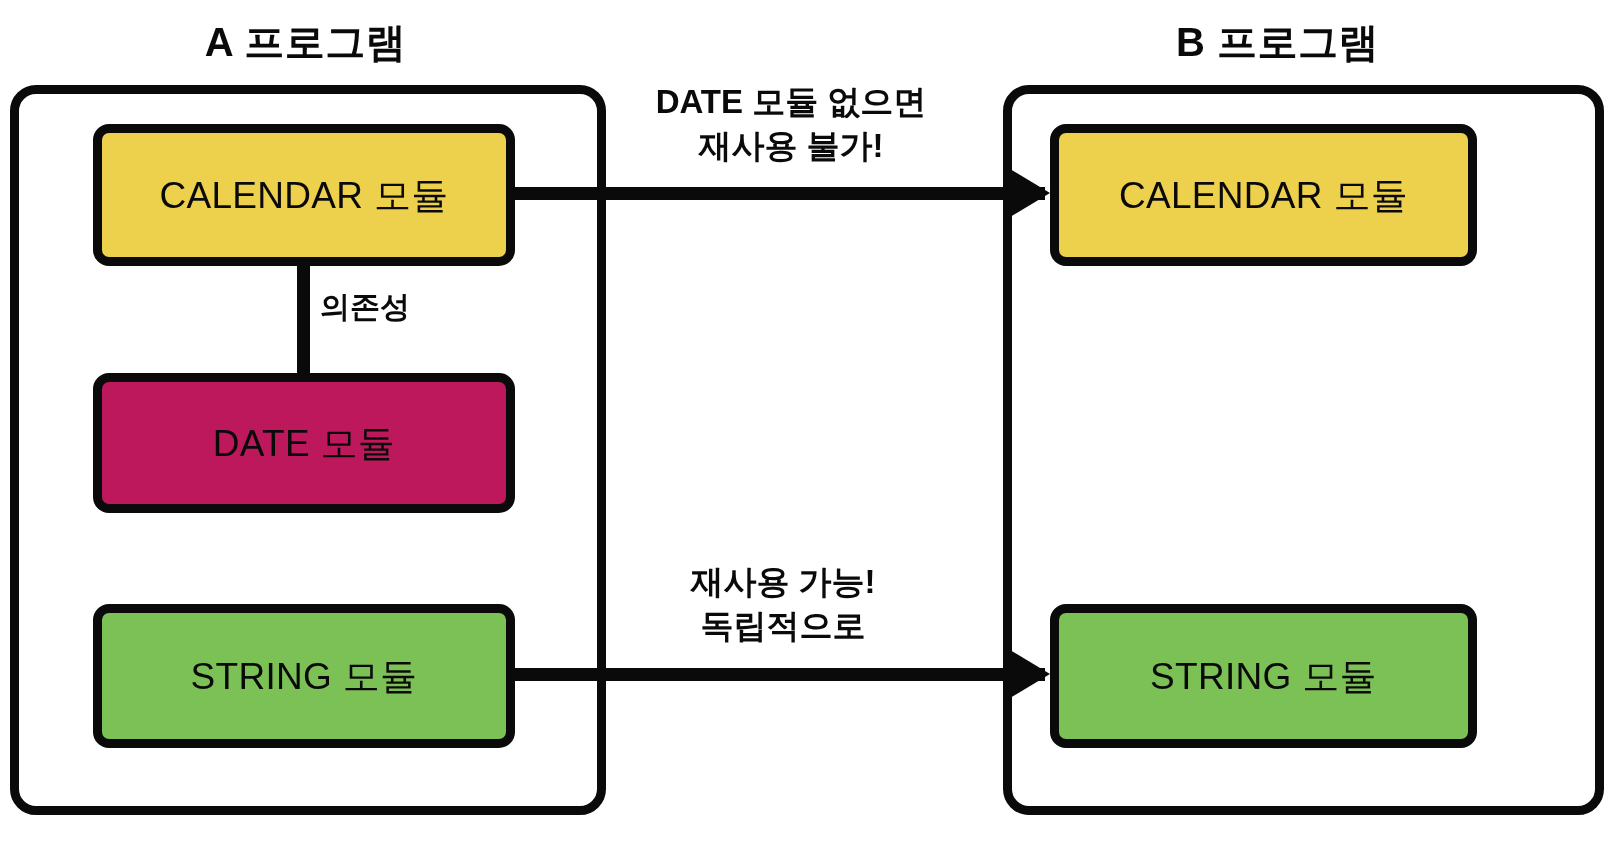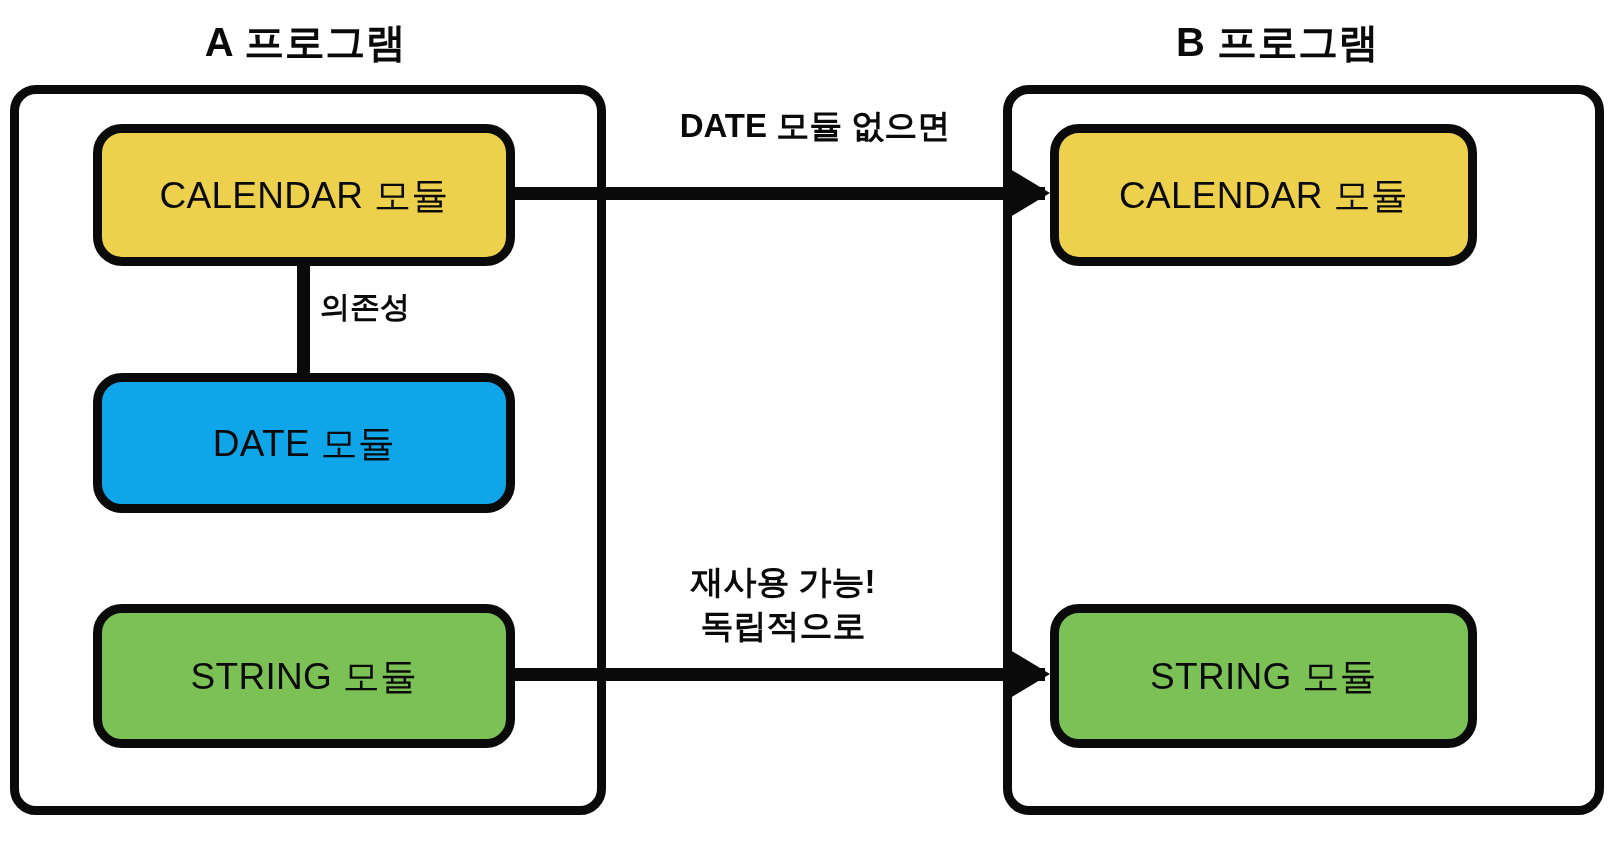--- a/index.html
+++ b/index.html
@@ -43,21 +43,21 @@
     background: transparent;
   }
   #frame-a { left: 10px;   top: 85px; width: 596px; height: 730px; }
   #frame-b { left: 1003px; top: 85px; width: 601px; height: 730px; }
 
   
   .module-box {
     position: absolute;
     box-sizing: border-box;
     border: 9px solid #0a0a0a;
-    border-radius: 29px;
+    border-radius: 16px;
     display: flex;
     align-items: center;
     justify-content: center;
     z-index: 4;
   }
   .module-label {
     font-size: 37px;
     font-weight: 400;
     color: #0a0a0a;
     white-space: nowrap;
@@ -120,21 +120,21 @@
   .arrow-note {
     position: absolute;
     text-align: center;
     font-size: 33px;
     font-weight: 700;
     color: #0a0a0a;
     line-height: 1.32;
     white-space: nowrap;
     z-index: 5;
   }
-  #note-top    { left: 640px; top: 80px; width: 350px; margin-top: 24px; }
+  #note-top    { left: 616px; top: 80px; width: 350px; }
   #note-bottom { left: 608px; top: 560px; width: 350px; }
   .arrow-note .note-line { display: block; }
 </style>
 </head>
 <body>
 
 <div id="canvas">
 
   <div class="program-title" id="title-b">B 프로그램</div>
 
@@ -144,34 +144,35 @@
 
   <div class="program-frame" id="frame-b"></div>
 
   <div id="dep-line"></div>
   <div id="dep-label">의존성</div>
 
   <div class="arrow-shaft" id="arrow-top-shaft"></div>
   <div class="arrow-head" id="arrow-top-head"></div>
   <div class="arrow-note" id="note-top">
     <span class="note-line">DATE 모듈 없으면</span>
+    <span class="note-line">재사용 불가!</span>
   </div>
 
   <div class="arrow-shaft" id="arrow-bottom-shaft"></div>
   <div class="arrow-head" id="arrow-bottom-head"></div>
   <div class="arrow-note" id="note-bottom">
     <span class="note-line">재사용 가능!</span>
     <span class="note-line">독립적으로</span>
   </div>
 
   <div class="module-box" id="box-a-calendar" style="background-color: rgb(237, 209, 77);">
     <span class="module-label">CALENDAR 모듈</span>
   </div>
 
-  <div class="module-box" id="box-a-date" style="background-color: #0ea5e9;">
+  <div class="module-box" id="box-a-date" style="background-color: #be185d;">
     <span class="module-label">DATE 모듈</span>
   </div>
 
   <div class="module-box" id="box-a-string" style="background-color: rgb(124, 193, 85);">
     <span class="module-label">STRING 모듈</span>
   </div>
 
   <div class="module-box" id="box-b-calendar" style="background-color: rgb(237, 209, 77);">
     <span class="module-label">CALENDAR 모듈</span>
   </div>

